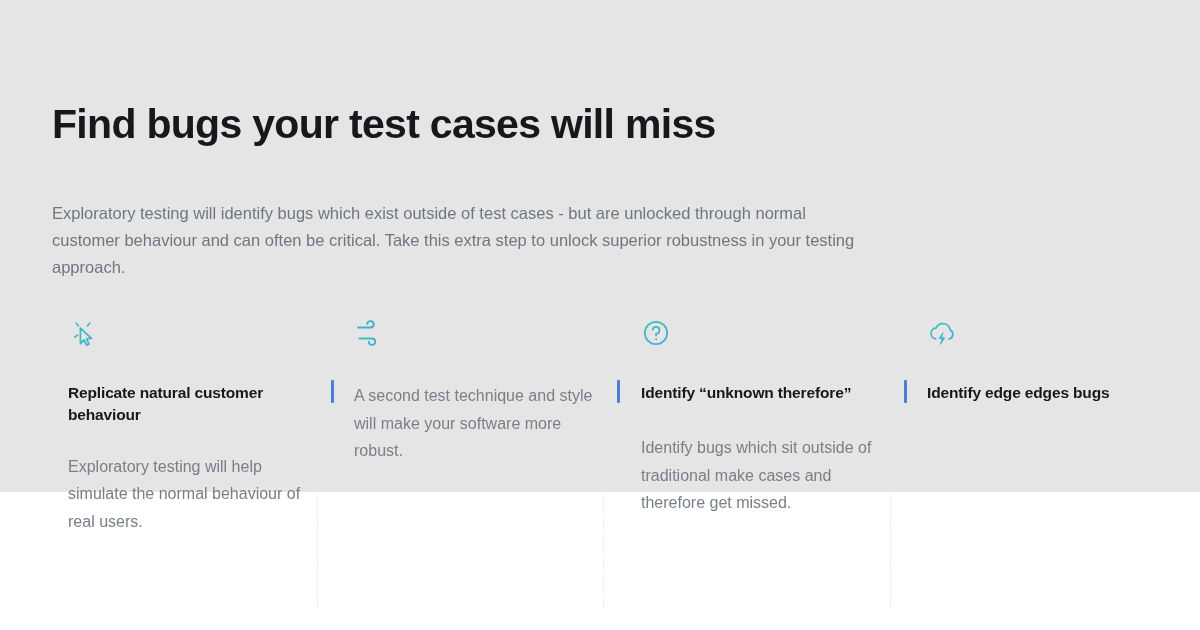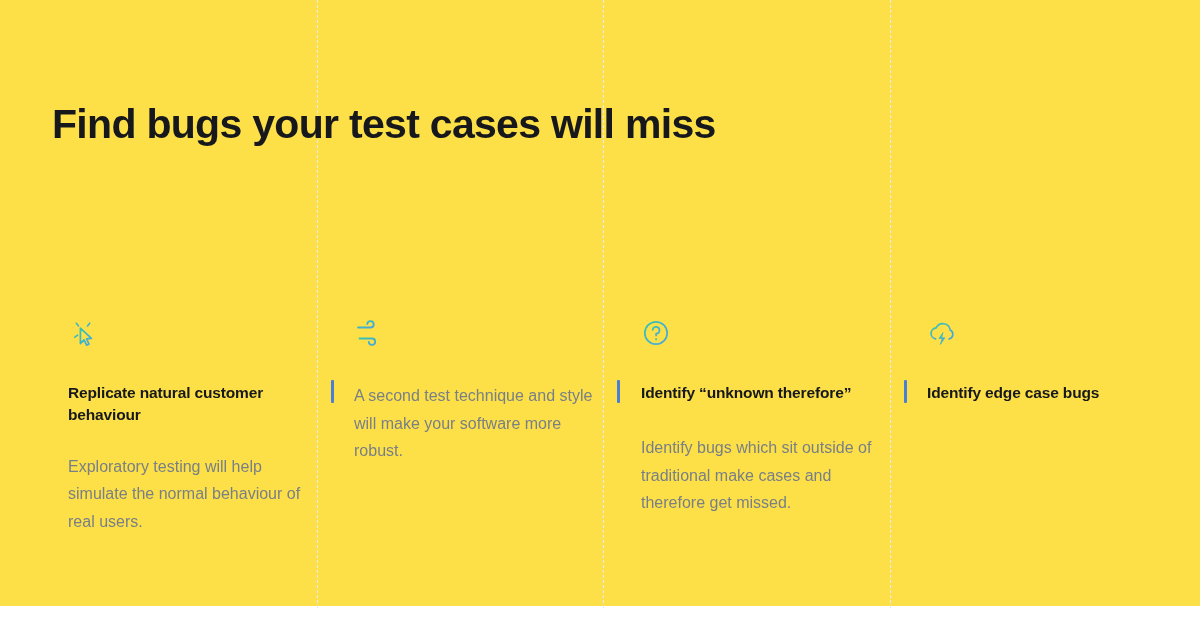--- a/index.html
+++ b/index.html
@@ -6,22 +6,22 @@
   * { margin:0; padding:0; box-sizing:border-box; }
   html, body {
     width:1200px; height:630px;
     background:#ffffff;
     font-family:"Liberation Sans", sans-serif;
     -webkit-font-smoothing:antialiased;
     overflow:hidden;
   }
   .page {
     position:relative;
-    width:1200px; height:606px;
-    background:#fde047;
+    width:1200px; height:492px;
+    background:#e5e5e5;
   }
 
   
   .dividers { position:absolute; inset:0; pointer-events:none; }
   .divider {
     position:absolute;
     top:0;
     width:1px;
     height:608px;
     border-left:1px dashed #e9ecef;
@@ -117,20 +117,21 @@
 <div class="page">
 
   <div class="dividers">
     <div class="divider d1"></div>
     <div class="divider d2"></div>
     <div class="divider d3"></div>
   </div>
 
   <h1 class="headline">Find bugs your test cases will miss</h1>
 
+  <p class="intro">Exploratory testing will identify bugs which exist outside of test cases - but are unlocked through normal customer behaviour and can often be critical. Take this extra step to unlock superior robustness in your testing approach.</p>
 
   <div class="columns">
 
     <div class="col c0">
       <span class="col-icon">
         <svg width="30" height="30" viewBox="0 0 30 30" fill="none">
           <defs>
             <linearGradient id="g1" x1="0" y1="0" x2="1" y2="1">
               <stop offset="0%" stop-color="#35c4b0"></stop>
               <stop offset="100%" stop-color="#4aa6e0"></stop>
@@ -193,21 +194,21 @@
           <defs>
             <linearGradient id="g4" x1="0" y1="0" x2="1" y2="1">
               <stop offset="0%" stop-color="#35c4b0"></stop>
               <stop offset="100%" stop-color="#4aa6e0"></stop>
             </linearGradient>
           </defs>
           <path d="M8.6 20.8 a5.5 5.5 0 0 1 0.6 -10.9 a7.4 7.4 0 0 1 14.0 2.1 a4.8 4.8 0 0 1 -1.2 9.0" stroke="url(#g4)" stroke-width="1.7" fill="none" stroke-linecap="round" stroke-linejoin="round"></path>
           <path d="M16.0 14.6 L12.0 20.6 L15.2 20.6 L13.4 26.4 L17.8 19.8 L14.6 19.8 Z" fill="url(#g4)" stroke="url(#g4)" stroke-width="0.8" stroke-linejoin="round"></path>
         </svg>
       </span>
-      <div class="col-title">Identify edge case bugs</div>
+      <div class="col-title">Identify edge edges bugs</div>
     </div>
 
     <div class="accents">
       <div class="accent a1"></div>
       <div class="accent a2"></div>
       <div class="accent a3"></div>
     </div>
 
   </div>
 </div>

